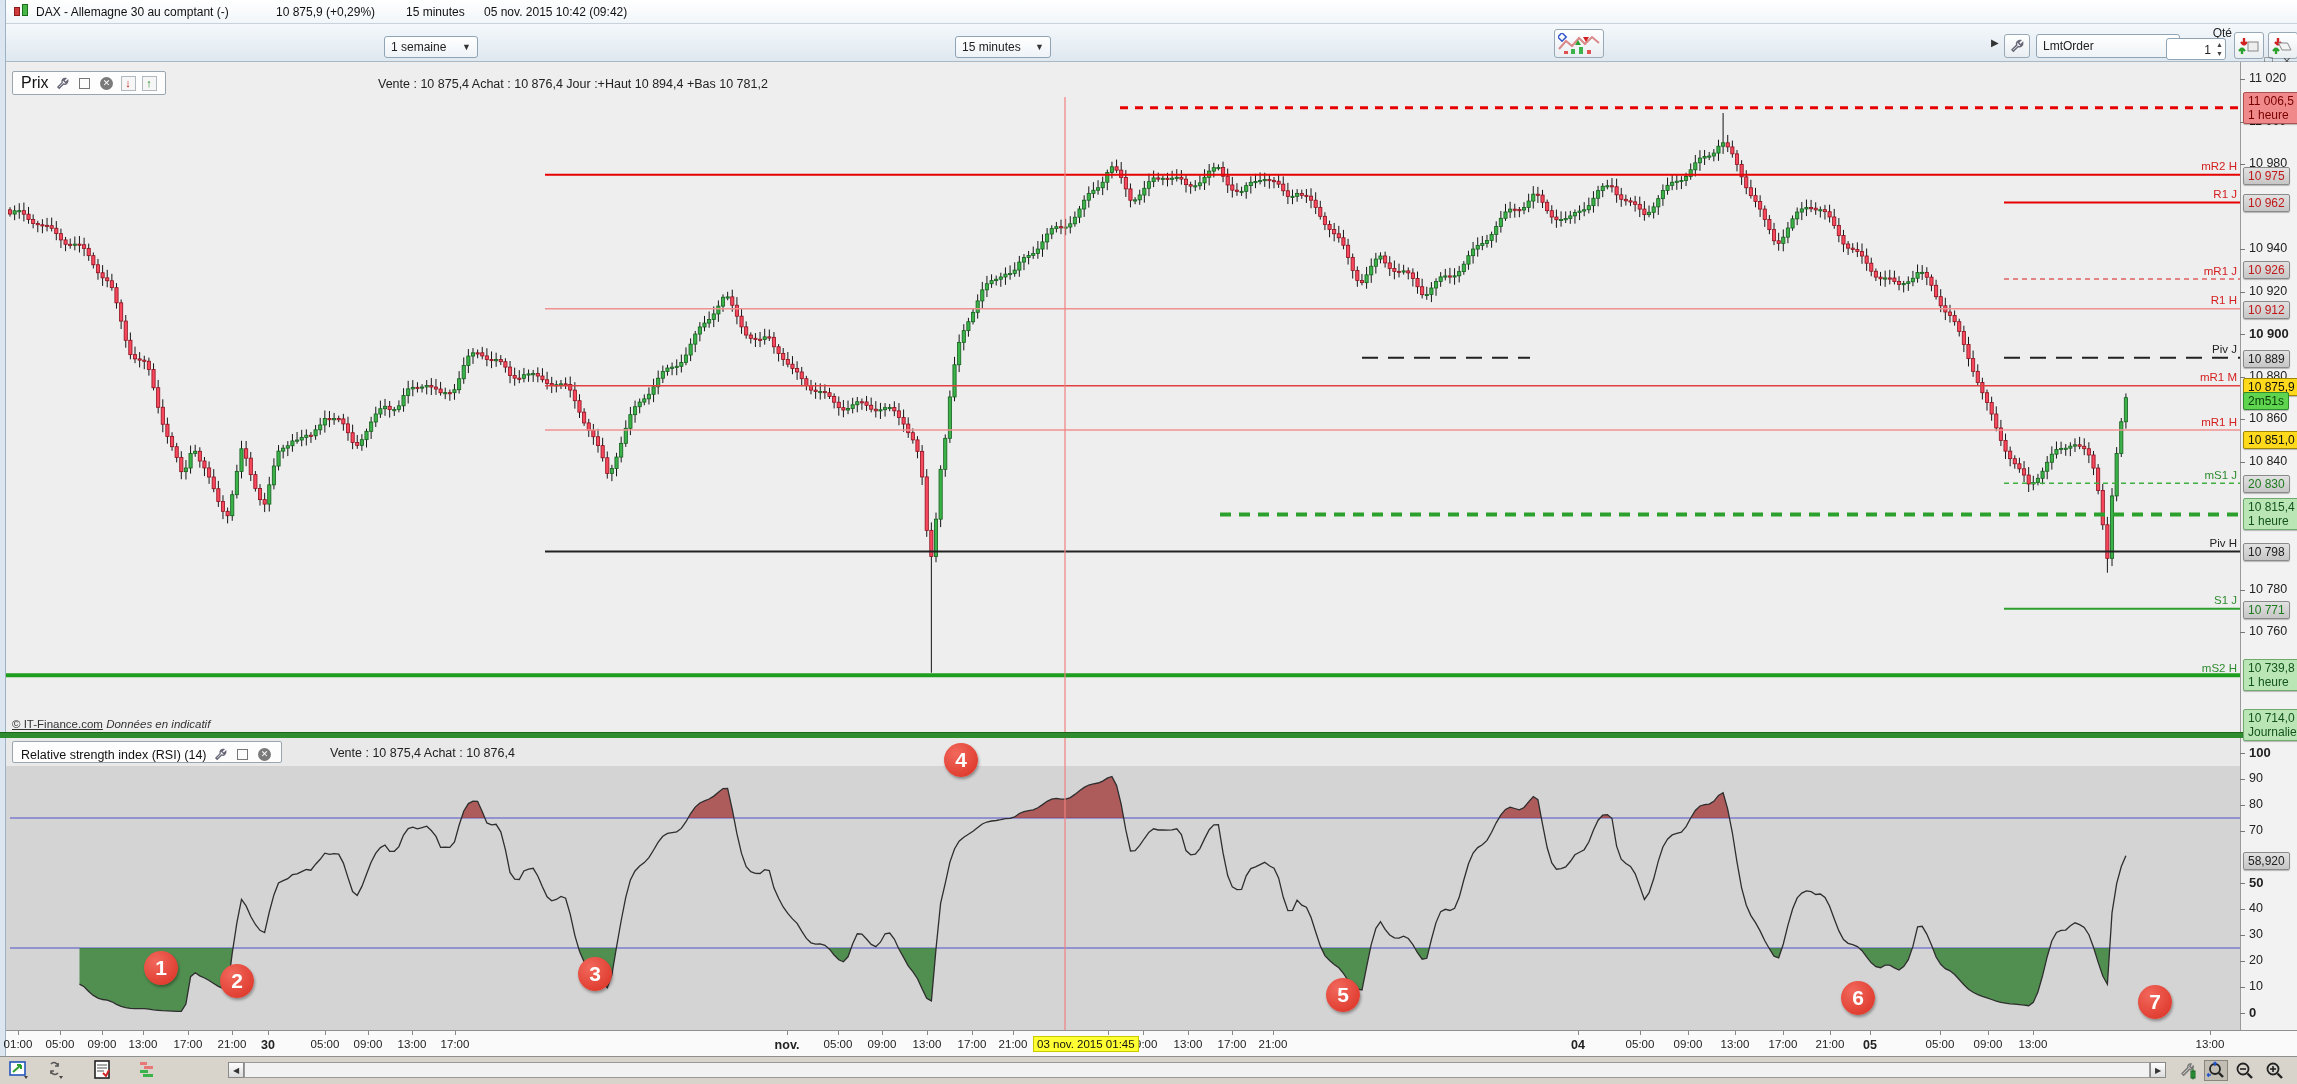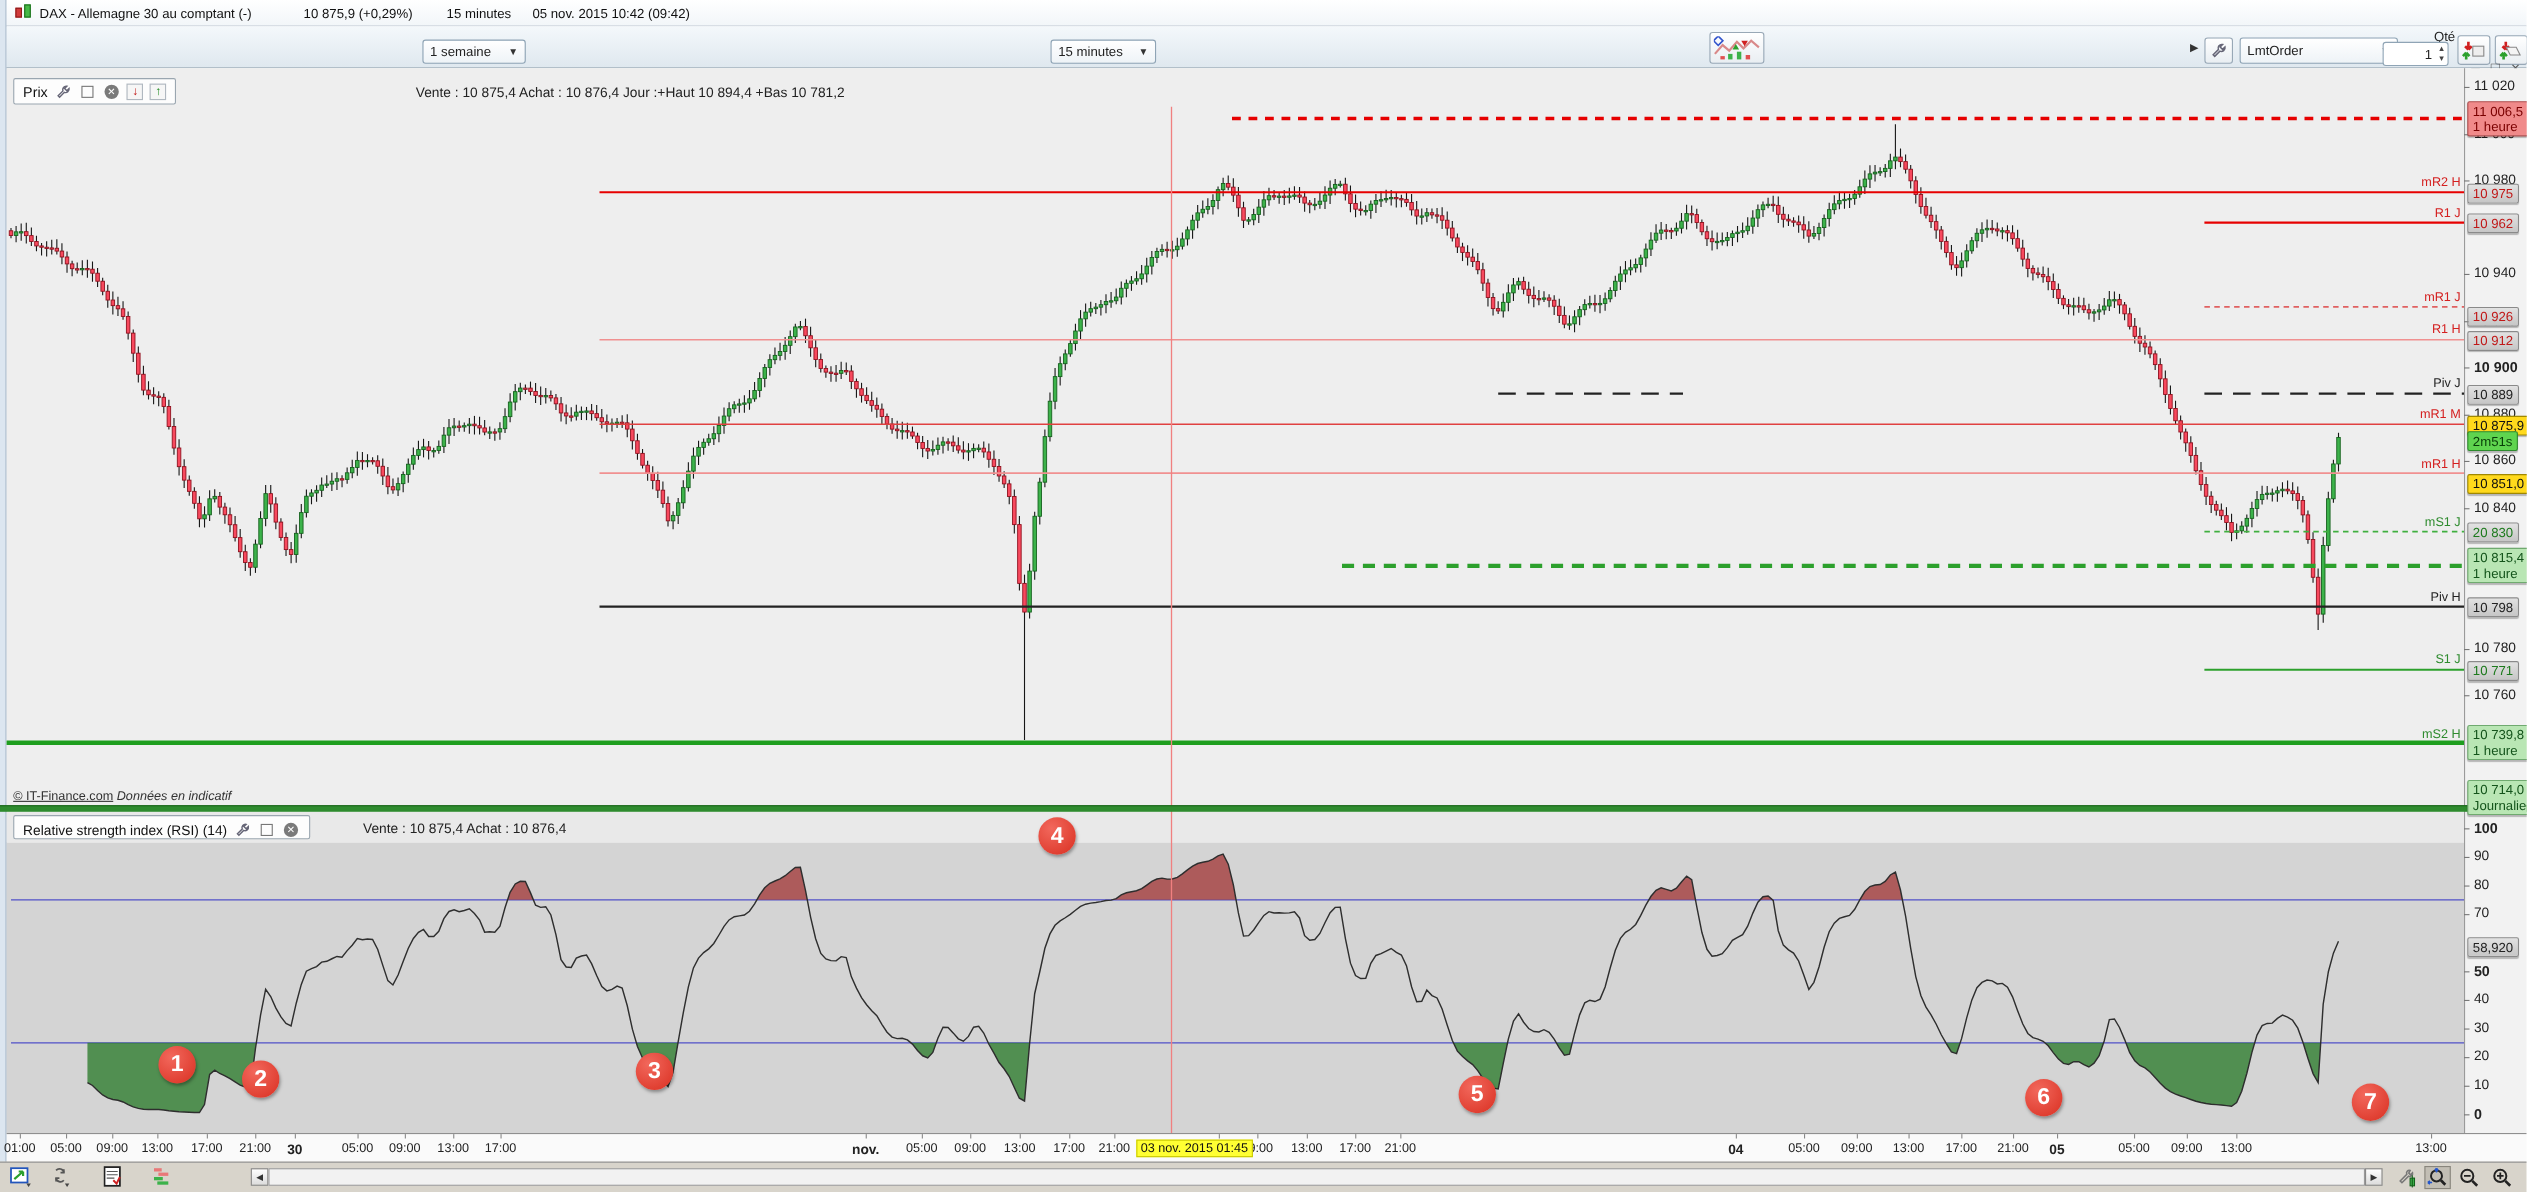--- a/index.html
+++ b/index.html
@@ -28,21 +28,21 @@
   #qty-box .sp { position:absolute; right:2px; top:1px; font-size:7px; color:#444; line-height:9px; text-align:center; }
 
   
   #price-bg { left:6px; top:62px; width:2234px; height:671px; background:#eeeeee; }
   #scale-col { left:2240px; top:62px; width:57px; height:968px; background:#f2f2f2; border-left:1px solid #9a9a9a; }
   #rsi-strip { left:6px; top:738px; width:2234px; height:28px; background:#e9e9e9; }
   #rsi-bg { left:6px; top:766px; width:2234px; height:264px; background:#d4d4d4; }
   #green-sep { left:0px; top:732px; width:2297px; height:6px; background:#2e8b2e; border-top:1px solid #1c661c; }
 
   .hdr-box { position:absolute; height:24px; background:#fdfdfd; border:1px solid #9aa6b0; border-radius:2px; display:flex; align-items:center; gap:6px; padding:0 8px; }
-  .hdr-box .name { font-size:13px; color:#111; }
+  .hdr-box .name { font-size:16px; color:#111; }
   .mini-ico { width:16px; height:16px; display:flex; align-items:center; justify-content:center; font-size:11px; color:#555; cursor:pointer; }
   .sq { border:1px solid #777; width:11px; height:11px; }
   .closer { background:#7a7a7a; color:#fff; border-radius:50%; width:13px; height:13px; font-size:9px; line-height:13px; text-align:center; }
   .selldn { color:#c21818; font-weight:bold; border:1px solid #b0b8c0; background:#f6f6f6; width:15px; height:15px; line-height:13px; text-align:center; }
   .buyup { color:#1d8a1d; font-weight:bold; border:1px solid #b0b8c0; background:#f6f6f6; width:15px; height:15px; line-height:13px; text-align:center; }
   .quote { position:absolute; font-size:12.5px; color:#222; white-space:nowrap; }
 
   #copyright { position:absolute; left:12px; top:718px; font-size:11.5px; color:#333; }
   #copyright .u { text-decoration:underline; }
   #copyright .it { font-style:italic; }
@@ -1195,21 +1195,21 @@
       <div class="tick" style="top: 927px;">30</div>
       <div class="tickmark" style="top: 961px;"></div>
       <div class="tick" style="top: 953px;">20</div>
       <div class="tickmark" style="top: 987px;"></div>
       <div class="tick" style="top: 979px;">10</div>
       <div class="tickmark" style="top: 1013px;"></div>
       <div class="tick b" style="top: 1005px;">0</div>
       <div class="badge red2" style="top: 91.728px;">11 006,5<br>1 heure</div>
       <div class="badge redtext" style="top: 166.76px;">10 975</div>
       <div class="badge redtext" style="top: 194.424px;">10 962</div>
-      <div class="badge redtext" style="top: 279px;">10 926</div>
+      <div class="badge redtext" style="top: 261px;">10 926</div>
       <div class="badge redtext" style="top: 300.824px;">10 912</div>
       <div class="badge " style="top: 349.768px;">10 889</div>
       <div class="badge yellow" style="top: 377.645px;">10 875,9</div>
       <div class="badge greensolid" style="top: 392.328px;">2m51s</div>
       <div class="badge yellow" style="top: 430.632px;">10 851,0</div>
       <div class="badge greentext" style="top: 475.32px;">20 830</div>
       <div class="badge green2" style="top: 498.389px;">10 815,4<br>1 heure</div>
       <div class="badge " style="top: 543.416px;">10 798</div>
       <div class="badge greentext" style="top: 600.872px;">10 771</div>
       <div class="badge green2" style="top: 659.266px;">10 739,8<br>1 heure</div>

